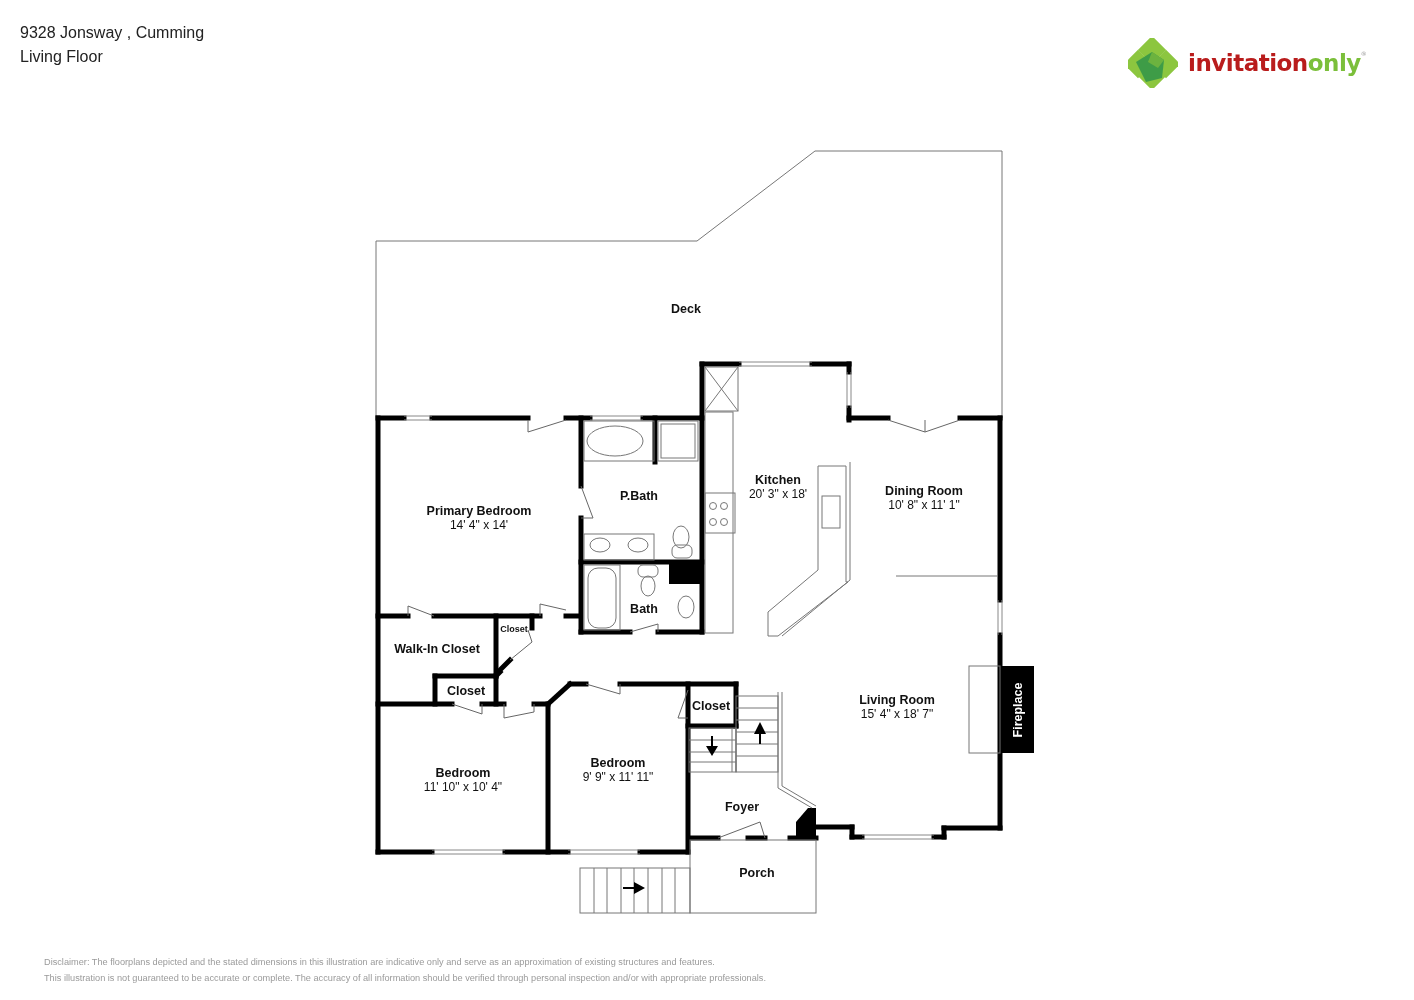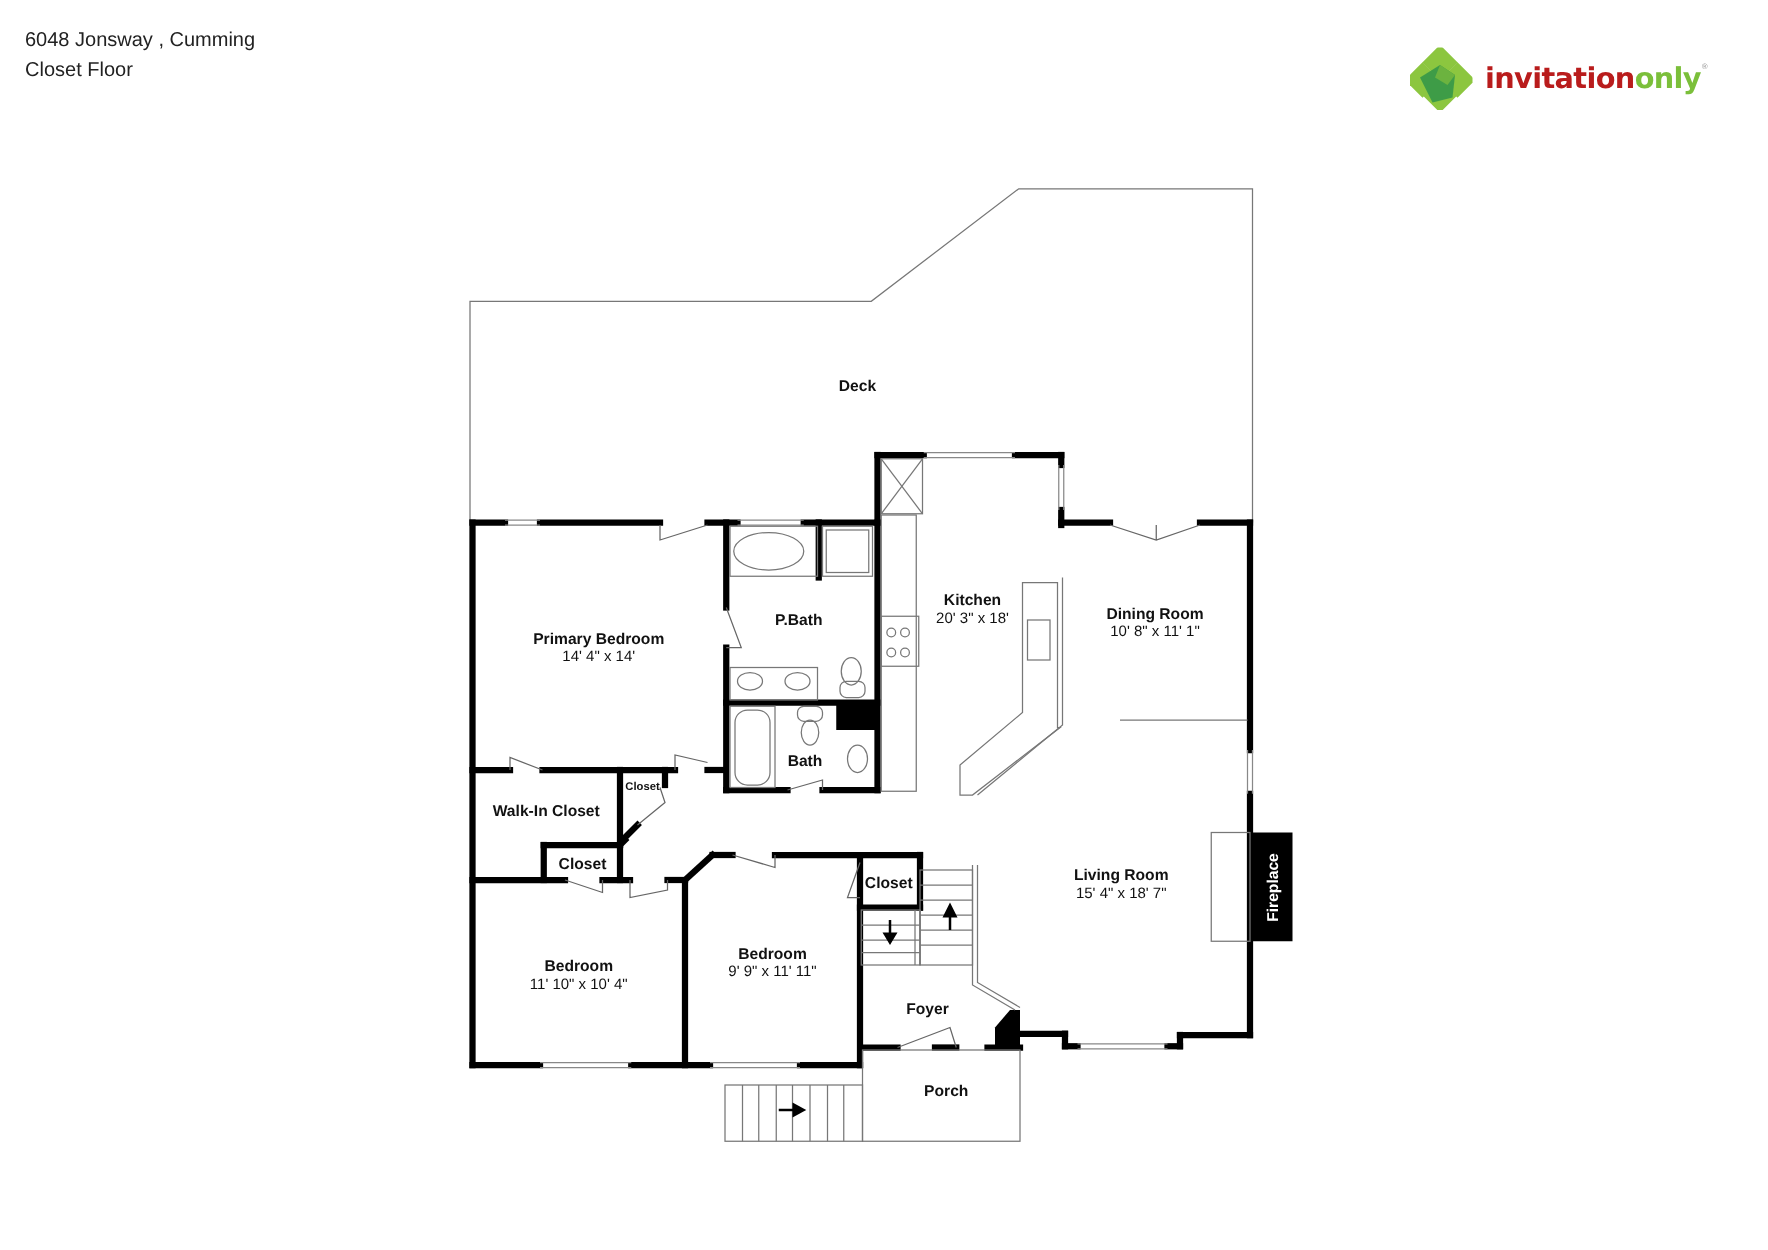--- a/index.html
+++ b/index.html
@@ -15,22 +15,22 @@
     .disclaimer { position: absolute; left: 44px; top: 954px; color: #9a9a9a; font-size: 9.2px; line-height: 16px; }
     .disclaimer div { white-space: nowrap; }
     .lbl { font-family: "Liberation Sans", sans-serif; font-weight: bold; font-size: 12.5px; fill: #111; }
     .dim { font-family: "Liberation Sans", sans-serif; font-size: 12px; fill: #111; }
     .small { font-family: "Liberation Sans", sans-serif; font-weight: bold; font-size: 9px; fill: #111; }
   </style>
 </head>
 <body>
 
 <div class="header">
-  <div>6048 Jonsway , Cumming</div>
-  <div>Closet Floor</div>
+  <div>9328 Jonsway , Cumming</div>
+  <div>Living Floor</div>
 </div>
 
 <div class="logo">
   <svg width="50" height="50" viewBox="0 0 50 50">
     <rect x="14" y="2" width="20" height="20" transform="rotate(45 24 12)" fill="#8cc63f"></rect>
     <rect x="28" y="16" width="20" height="20" transform="rotate(45 38 26)" fill="#8cc63f"></rect>
     <rect x="0" y="16" width="20" height="20" transform="rotate(45 10 26)" fill="#8cc63f"></rect>
     <rect x="14" y="28" width="20" height="20" transform="rotate(45 24 38)" fill="#8cc63f"></rect>
     <polygon points="8,24 24,14 36,22 34,40 18,44" fill="#3a9a48" opacity="0.95"></polygon>
     <polygon points="24,14 36,22 30,30 20,24" fill="#6cb33f"></polygon>
@@ -240,13 +240,15 @@
     <text class="lbl" x="618" y="767" text-anchor="middle">Bedroom</text>
     <text class="dim" x="618" y="781" text-anchor="middle">9' 9" x 11' 11"</text>
     <text class="lbl" x="897" y="704" text-anchor="middle">Living Room</text>
     <text class="dim" x="897" y="718" text-anchor="middle">15' 4" x 18' 7"</text>
     <text class="lbl" x="742" y="811" text-anchor="middle">Foyer</text>
     <text class="lbl" x="757" y="877" text-anchor="middle">Porch</text>
   </g>
 </svg>
 
 <div class="disclaimer">
+  <div>Disclaimer: The floorplans depicted and the stated dimensions in this illustration are indicative only and serve as an approximation of existing structures and features.</div>
+  <div>This illustration is not guaranteed to be accurate or complete. The accuracy of all information should be verified through personal inspection and/or with appropriate professionals.</div>
 </div>
 
 </body></html>

